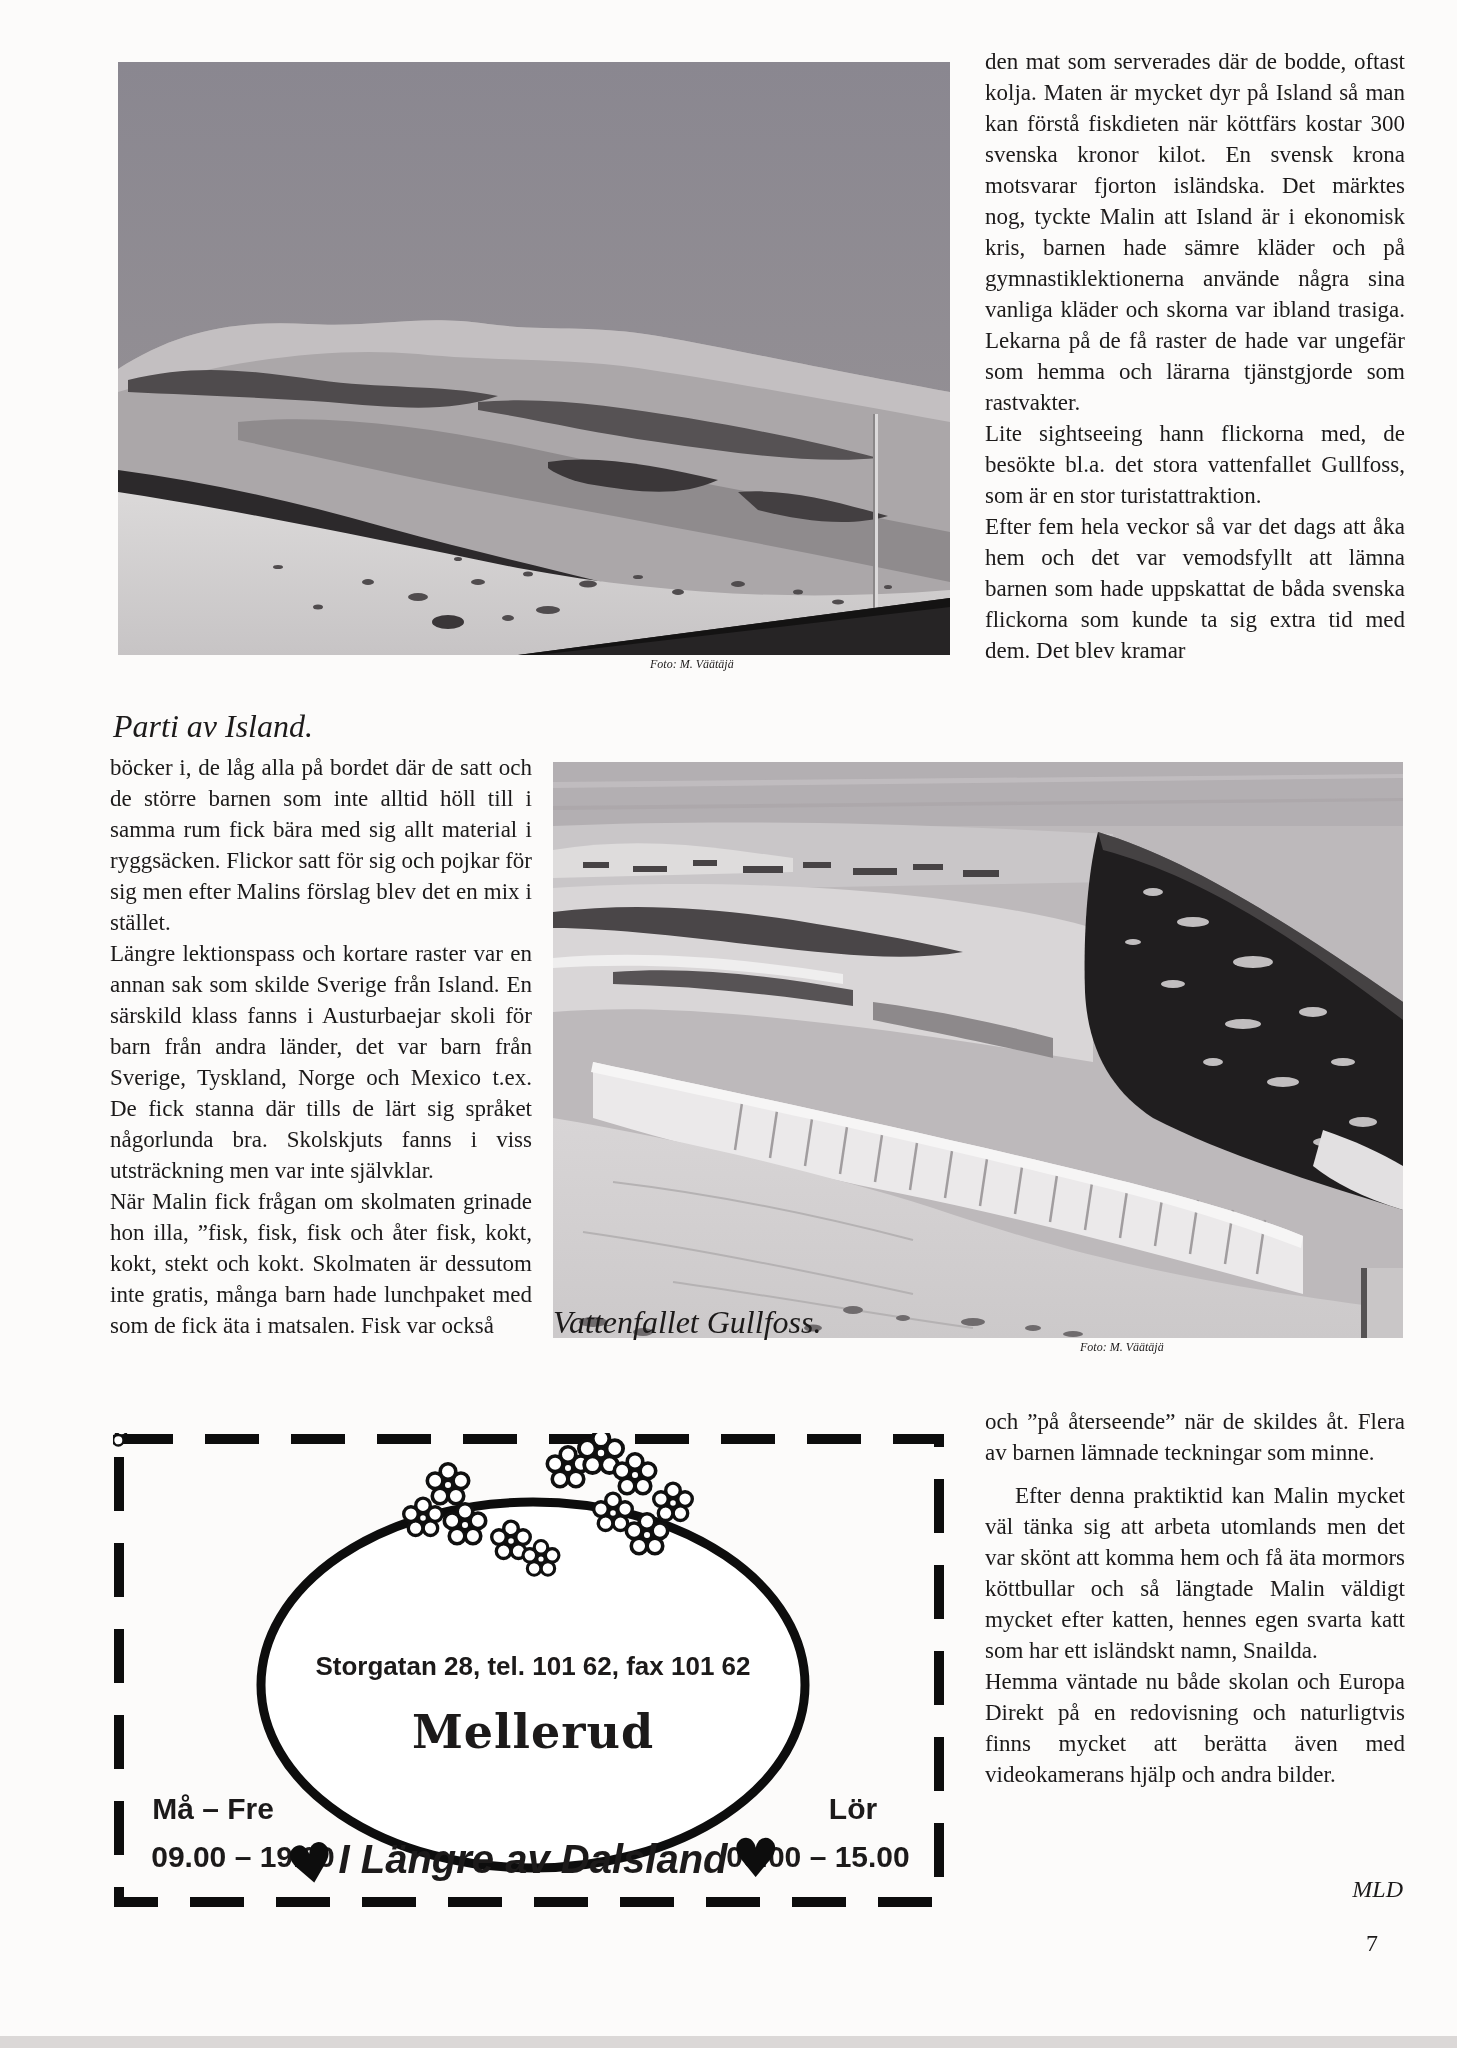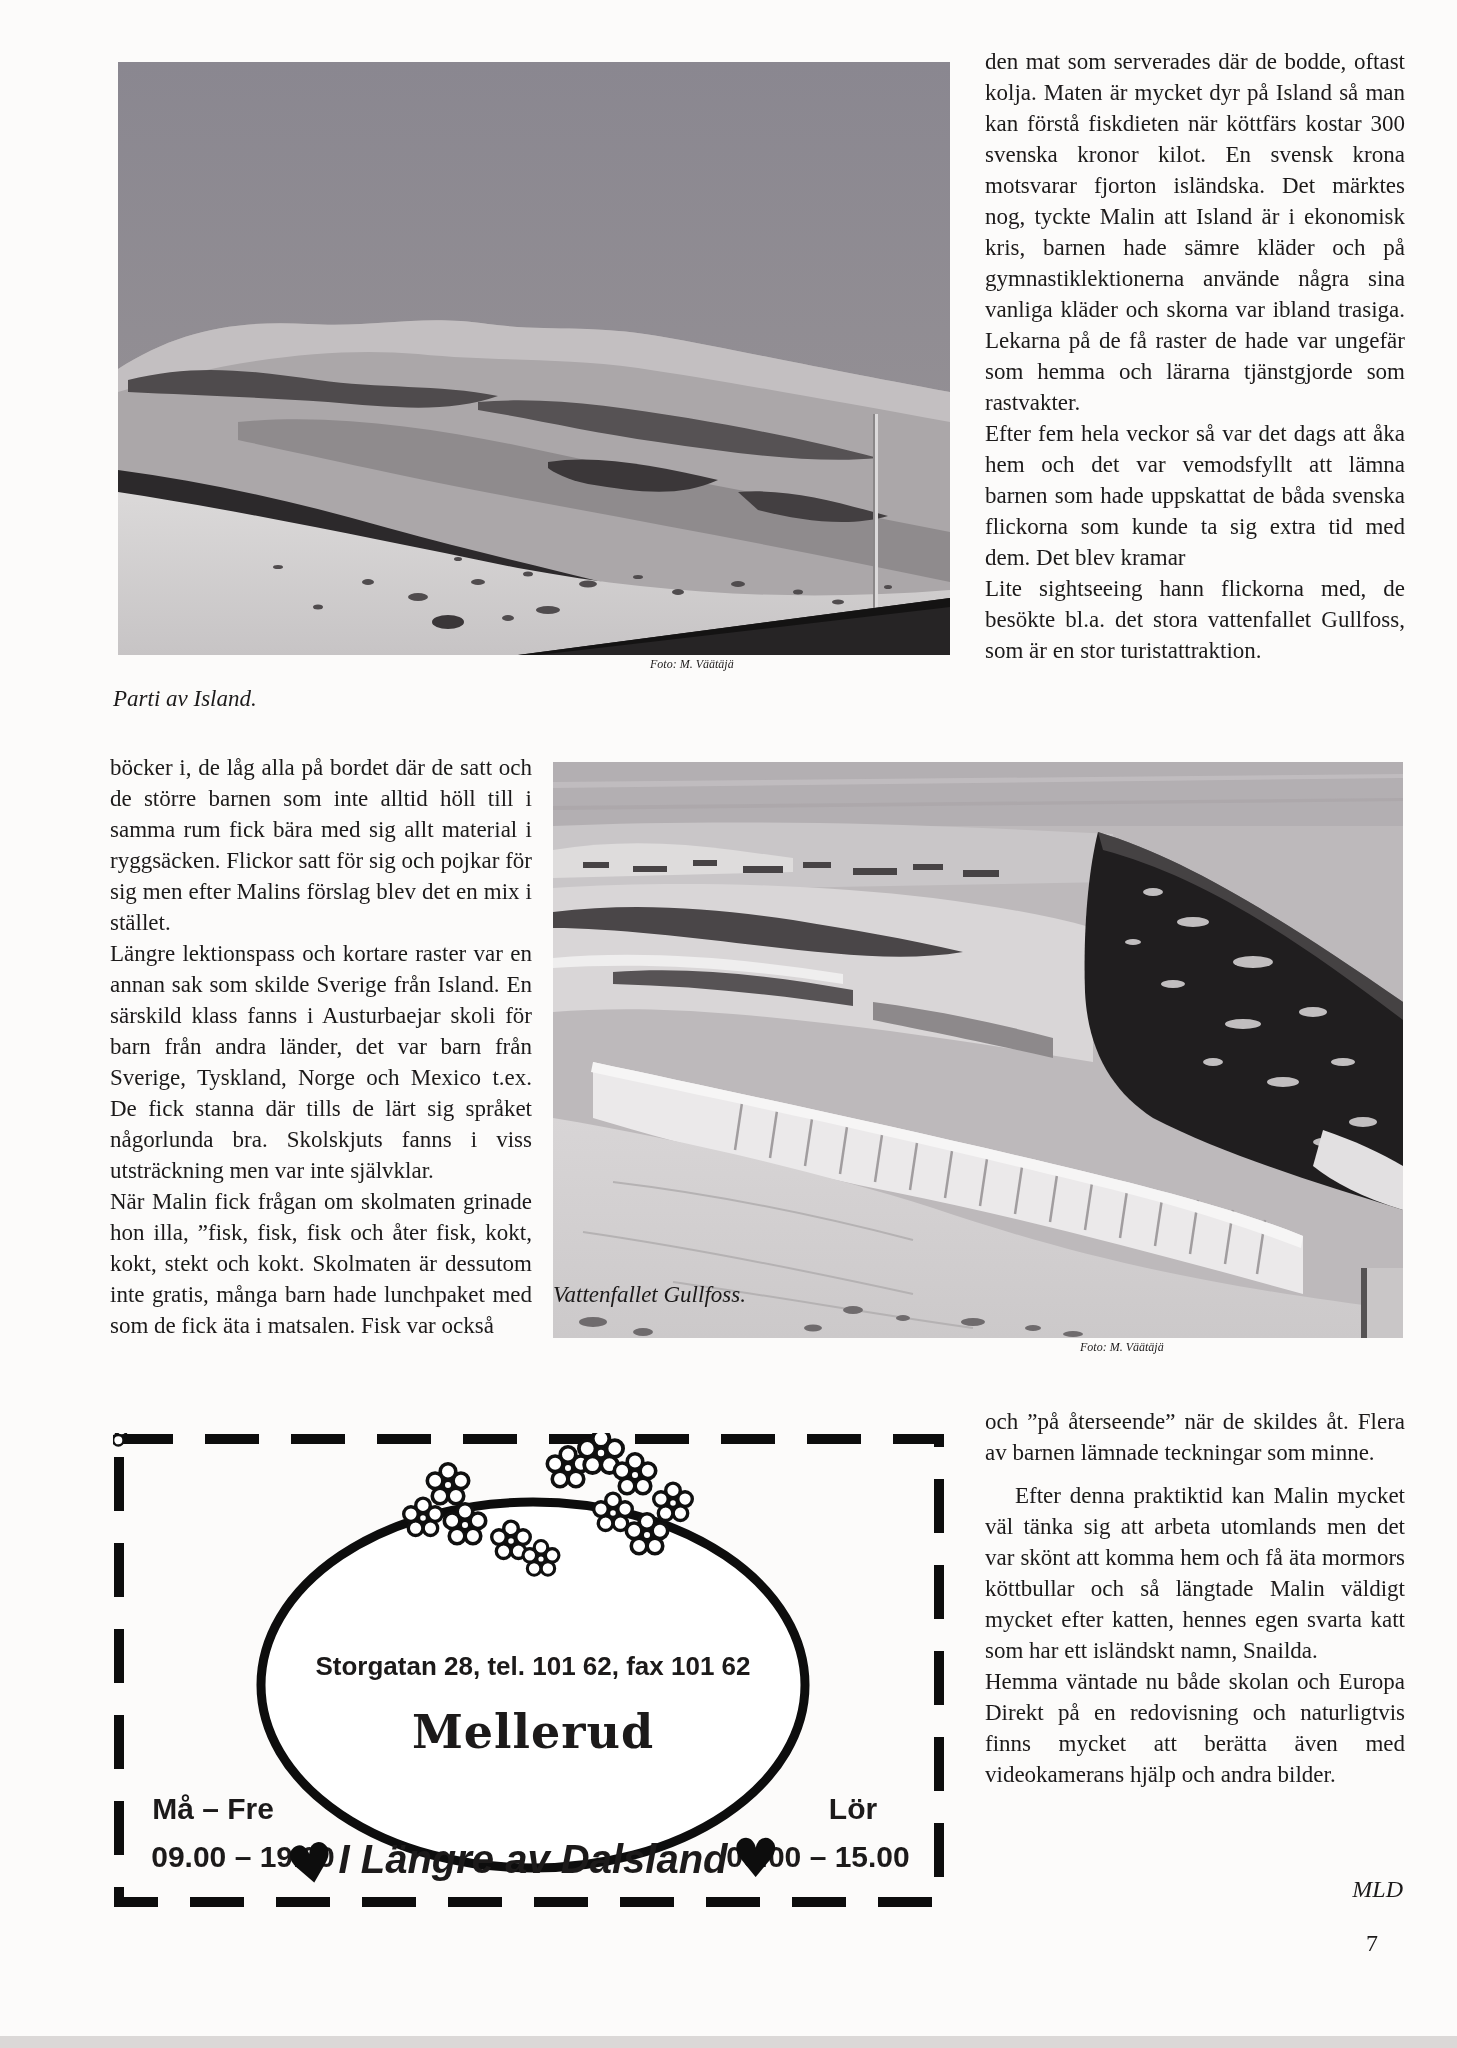--- a/index.html
+++ b/index.html
@@ -2,21 +2,21 @@
 <html><head>
 <meta charset="utf-8">
 <style>
   html,body{margin:0;padding:0;background:#e8e6e4;}
   #page{position:relative;width:1457px;height:2048px;background:#fcfbfa;overflow:hidden;
         font-family:"Liberation Serif",serif;color:#1c1a1a;}
   .abs{position:absolute;}
   .photo svg{display:block;width:100%;height:100%;}
   .col p{margin:0;text-align:justify;font-size:23px;line-height:31px;}
   .col p.indent{text-indent:30px;margin-top:12px;}
-  .caption{font-style:italic;font-size:23px;}
+  .caption{font-style:italic;font-size:32px;margin-top:22px;}
   .credit{font-style:italic;font-size:12px;text-align:left;}
   .byline{font-style:italic;font-size:24px;text-align:right;}
   .pagenum{font-size:24px;text-align:right;}
   
   #ad{position:absolute;left:113px;top:1433px;width:832px;height:475px;}
   #ad .ctr{text-align:center;}
   .blackletter{font-family:"DejaVu Serif",serif;font-weight:bold;letter-spacing:1px;}
   .ad-name{left:120px;top:160px;width:600px;font-size:44px;}
   .ad-address{left:100px;top:218px;width:640px;font-size:26px;font-weight:bold;
               font-family:"Liberation Sans",sans-serif;}
@@ -81,22 +81,22 @@
       <path d="M400,593 L832,536 L832,593 Z" fill="#262425"></path>
       <path d="M400,593 L832,536 L832,545 L420,593 Z" fill="#141313"></path>
     </svg>
   </div>
 
   <div class="abs credit" style="left:650px;top:657px;width:300px;">Foto: M. Väätäjä</div>
   <div class="abs caption" style="left:113px;top:686px;width:400px;">Parti av Island.</div>
 
   <div class="abs col" style="left:985px;top:46px;width:420px;">
     <p>den mat som serverades där de bodde, oftast kolja. Maten är mycket dyr på Island så man kan förstå fiskdieten när köttfärs kostar 300 svenska kronor kilot. En svensk krona motsvarar fjorton isländska. Det märktes nog, tyckte Malin att Island är i ekonomisk kris, barnen hade sämre kläder och på gymnastiklektionerna använde några sina vanliga kläder och skorna var ibland trasiga. Lekarna på de få raster de hade var ungefär som hemma och lärarna tjänstgjorde som rastvakter.</p>
+    <p>Lite sightseeing hann flickorna med, de besökte bl.a. det stora vattenfallet Gullfoss, som är en stor turistattraktion.</p>
     <p>Efter fem hela veckor så var det dags att åka hem och det var vemodsfyllt att lämna barnen som hade uppskattat de båda svenska flickorna som kunde ta sig extra tid med dem. Det blev kramar</p>
-    <p>Lite sightseeing hann flickorna med, de besökte bl.a. det stora vattenfallet Gullfoss, som är en stor turistattraktion.</p>
   </div>
 
   <div class="abs col" style="left:110px;top:752px;width:422px;">
     <p>böcker i, de låg alla på bordet där de satt och de större barnen som inte alltid höll till i samma rum fick bära med sig allt material i ryggsäcken. Flickor satt för sig och pojkar för sig men efter Malins förslag blev det en mix i stället.</p>
     <p>Längre lektionspass och kortare raster var en annan sak som skilde Sverige från Island. En särskild klass fanns i Austurbaejar skoli för barn från andra länder, det var barn från Sverige, Tyskland, Norge och Mexico t.ex. De fick stanna där tills de lärt sig språket någorlunda bra. Skolskjuts fanns i viss utsträckning men var inte självklar.</p>
     <p>När Malin fick frågan om skolmaten grinade hon illa, ”fisk, fisk, fisk och åter fisk, kokt, kokt, stekt och kokt. Skolmaten är dessutom inte gratis, många barn hade lunchpaket med som de fick äta i matsalen. Fisk var också</p>
   </div>
 
   <div class="abs photo" style="left:553px;top:762px;width:850px;height:576px;">
     <svg viewBox="0 0 850 576" preserveAspectRatio="none">

